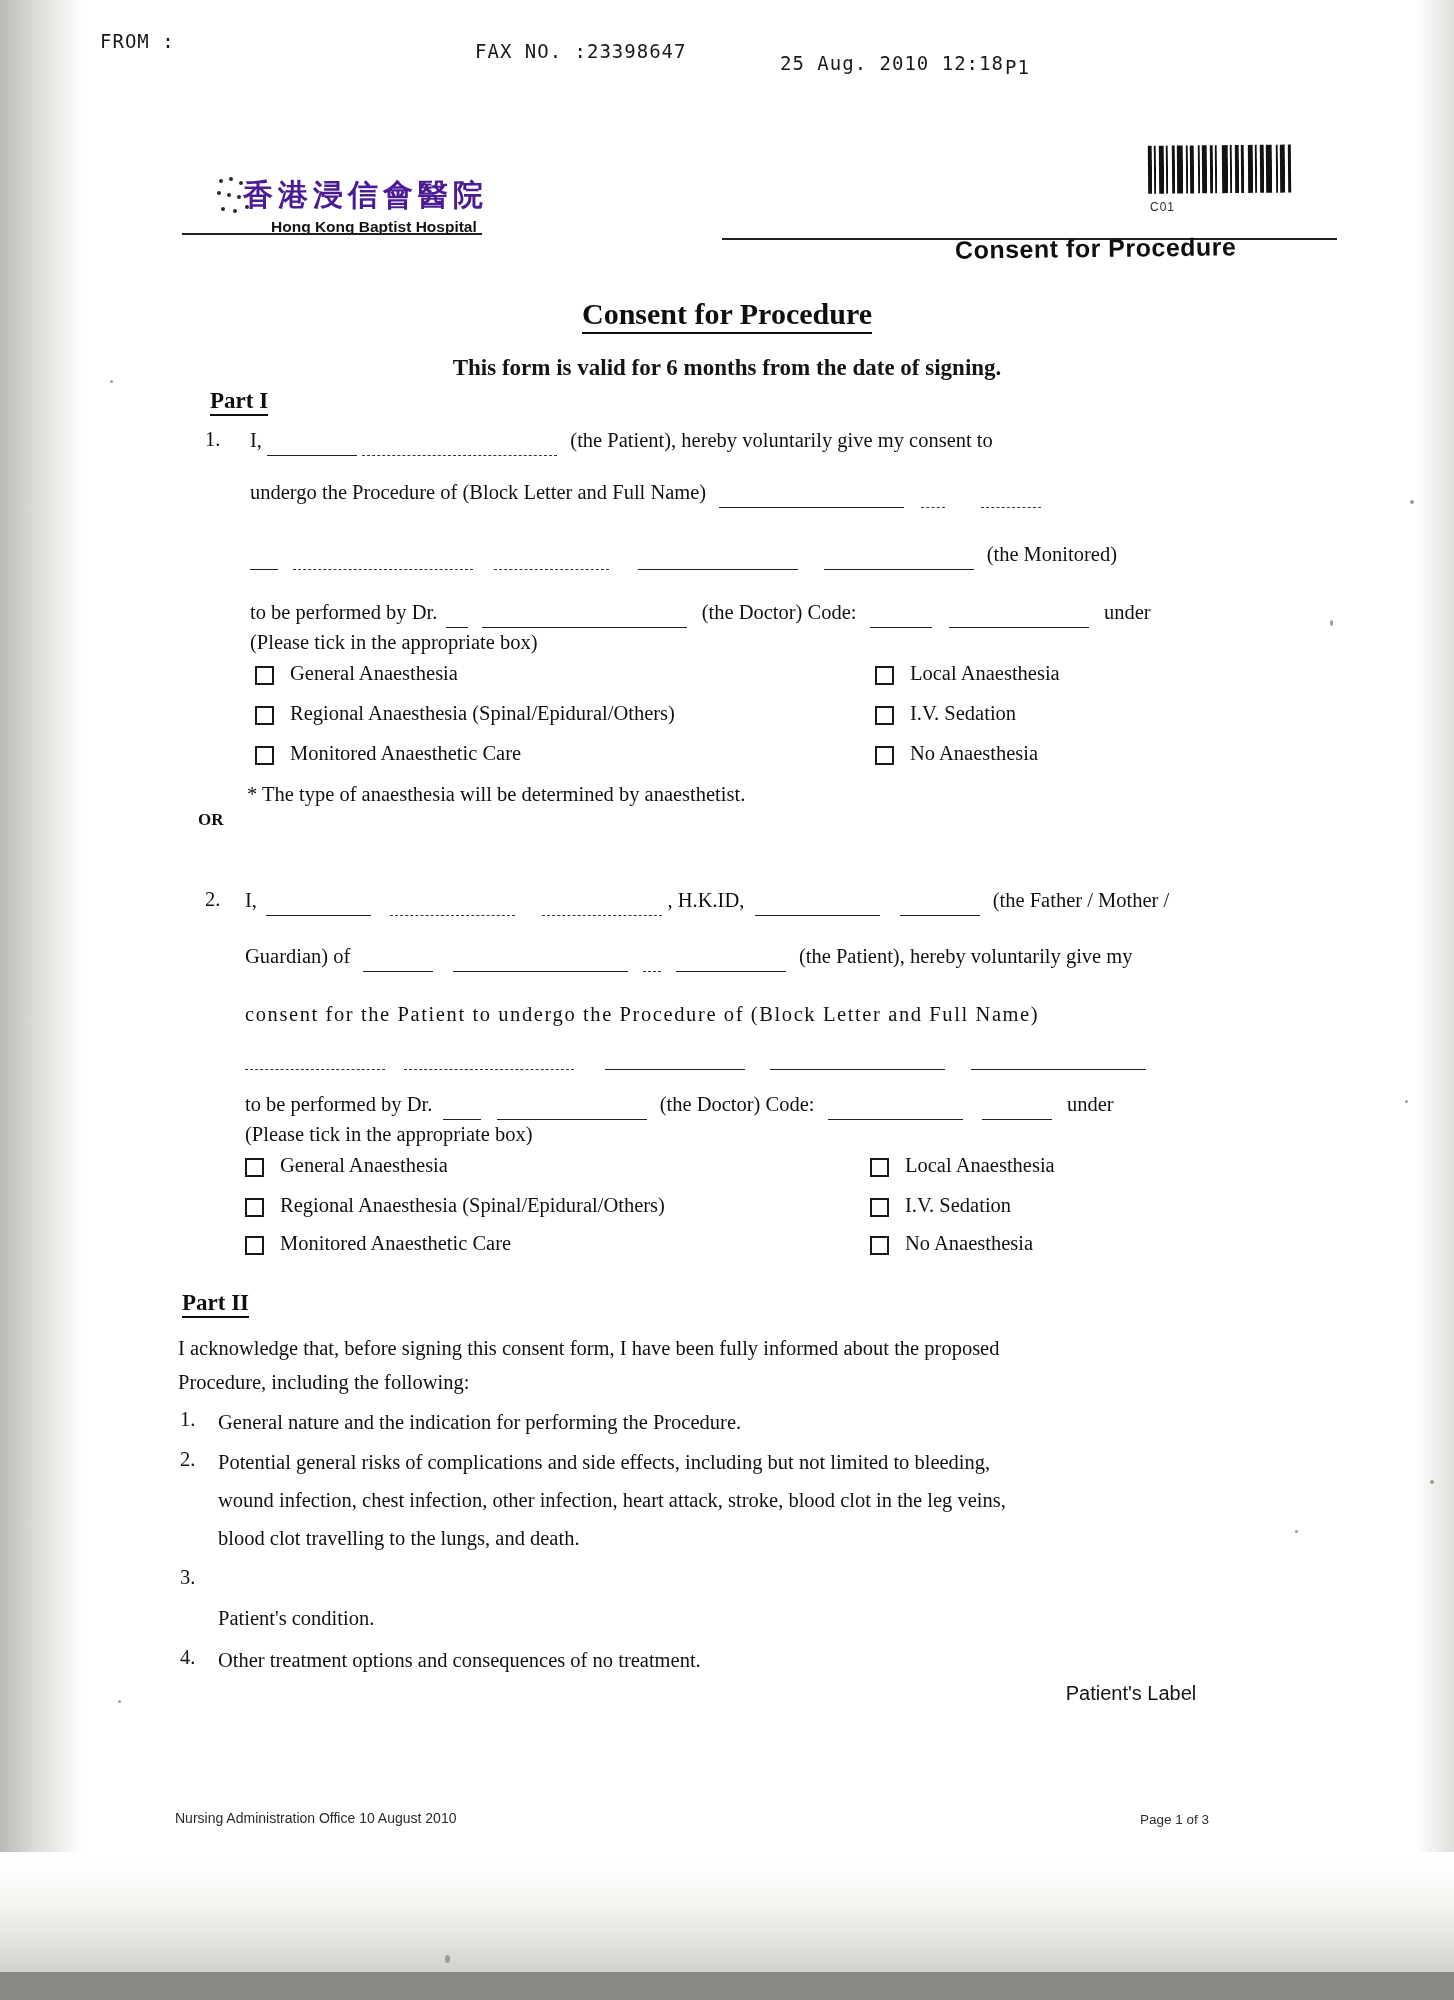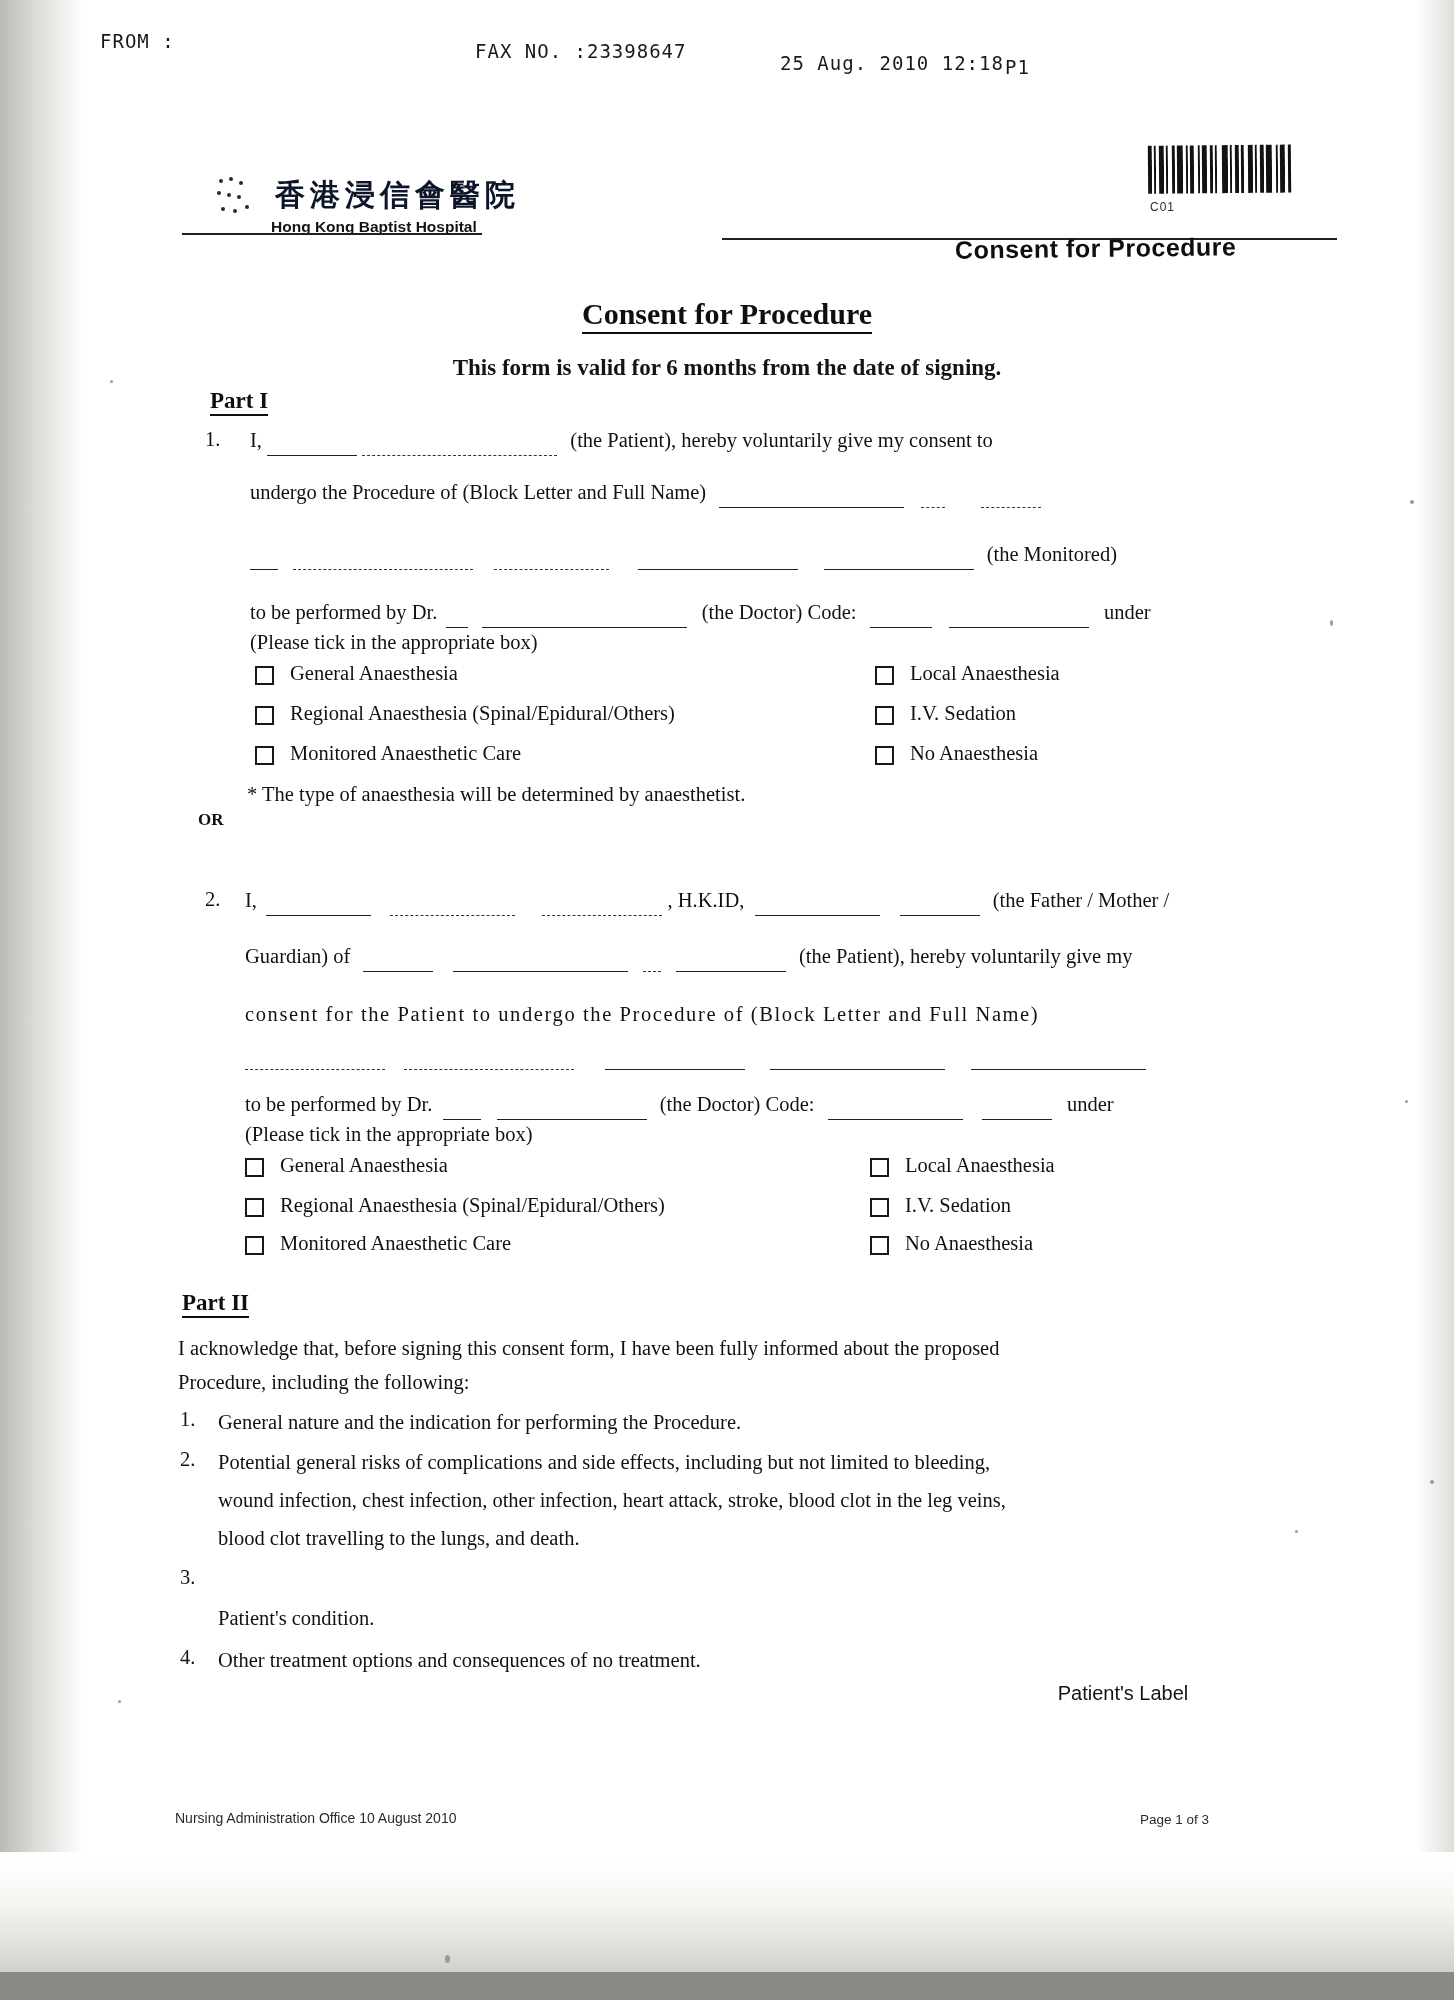--- a/index.html
+++ b/index.html
@@ -53,22 +53,22 @@
     position: absolute;
     left: 215px;
     top: 175px;
     width: 420px;
   }
   .hosp-cn {
     font-family: "DejaVu Sans", sans-serif;
     font-size: 30px;
     font-weight: bold;
     letter-spacing: 5px;
-    color: #0f172a;
-    margin-left: 60px;
+    color: #4c1d95;
+    margin-left: 28px;
   }
   .hosp-en {
     font-family: "Liberation Sans", sans-serif;
     font-size: 15.5px;
     font-weight: bold;
     color: #161616;
     margin-left: 56px;
     margin-top: 2px;
   }
   .logo-dots {
@@ -222,21 +222,21 @@
     border-color: #2a2a2a;
     border-style: solid;
     border-width: 0;
   }
   .corner-tl { left: 0; top: 0; border-left-width: 2px; border-top-width: 2px; }
   .corner-tr { right: 0; top: 0; border-right-width: 2px; border-top-width: 2px; }
   .corner-bl { left: 0; bottom: 0; border-left-width: 2px; border-bottom-width: 2px; }
   .corner-br { right: 0; bottom: 0; border-right-width: 2px; border-bottom-width: 2px; }
   .label-text {
     position: absolute;
-    left: 8px; top: 62px; width: 320px;
+    left: 16px; top: 62px; width: 320px;
     text-align: center;
     font-family: "Liberation Sans", sans-serif;
     font-size: 20px;
     color: #151515;
   }
 
   .footer-left {
     position: absolute;
     left: 175px;
     top: 1810px;

